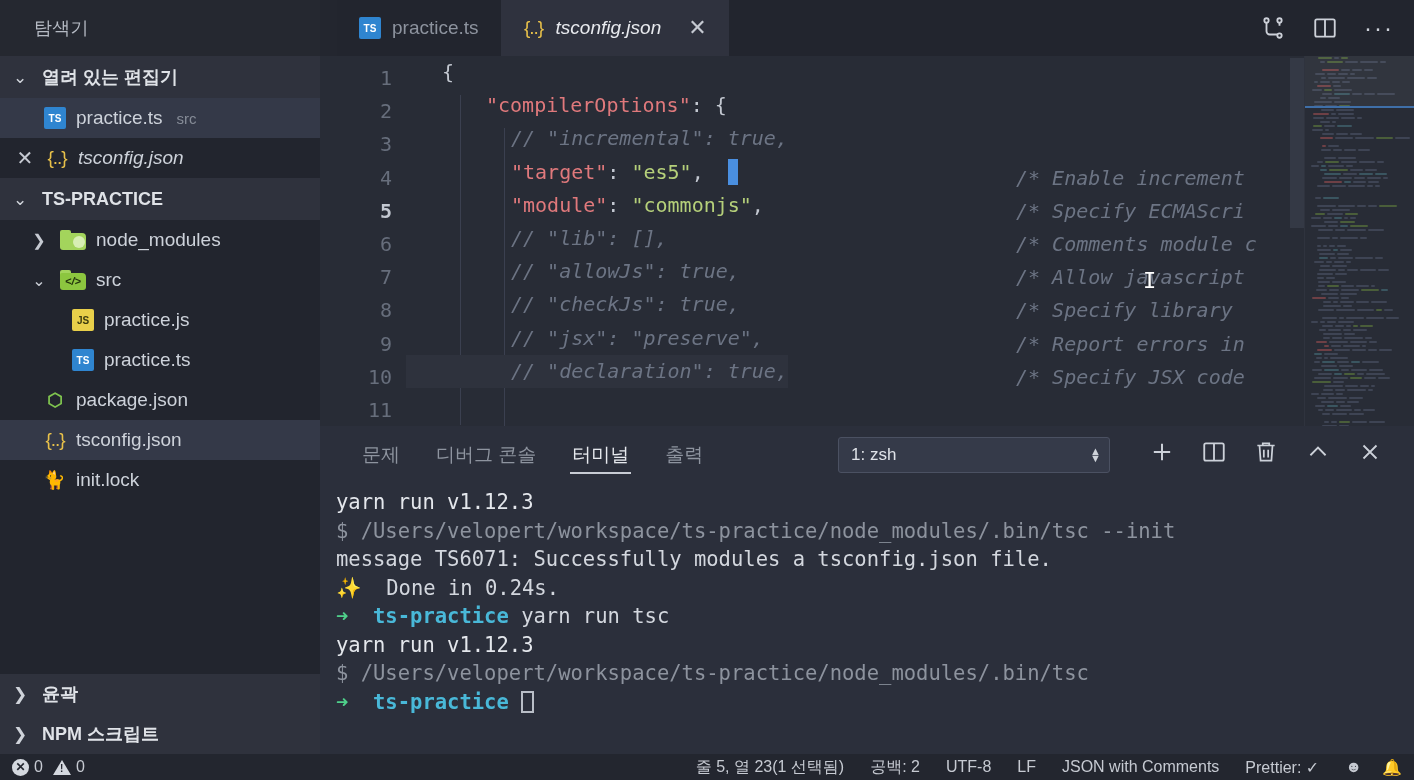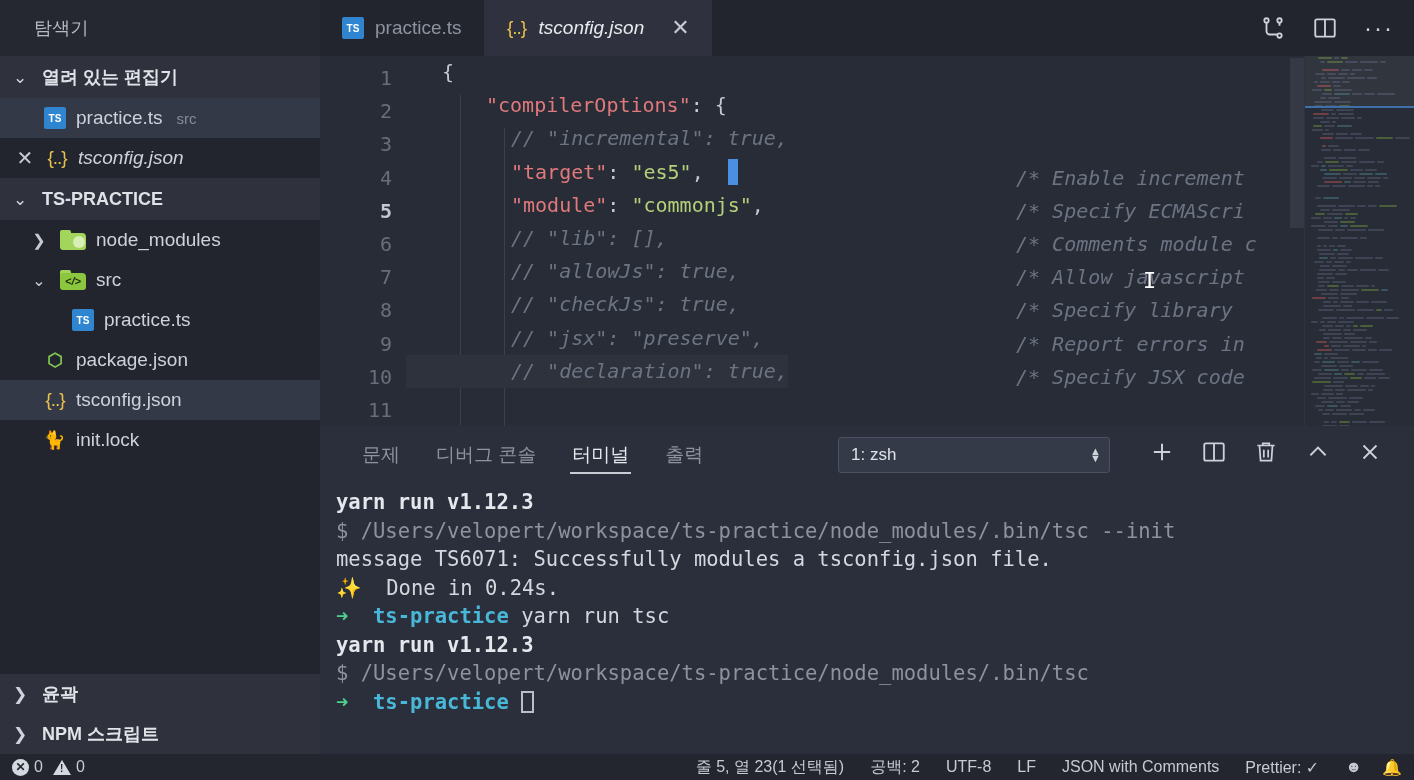--- a/index.html
+++ b/index.html
@@ -5,21 +5,21 @@
   * { box-sizing: border-box; margin: 0; padding: 0; }
   html, body {
     width: 1414px; height: 780px;
     background: #22252e;
     font-family: "Liberation Sans", sans-serif;
     overflow: hidden;
   }
   .app { position: relative; width: 1414px; height: 780px; display: flex; flex-direction: column; }
 
   
-  .toprow { height: 56px; display: flex; background: #23262f; flex: 0 0 56px; }
+  .toprow { height: 56px; display: flex; background: #23262f; flex: 0 0 56px; gap: 17px; }
 
   .sidebar-title {
     width: 320px; flex: 0 0 320px; background: #252830;
     display: flex; align-items: center; padding-left: 34px;
     color: #b6bbc4; font-size: 18px; letter-spacing: .3px;
   }
 
   .tabsbar { flex: 1; display: flex; align-items: stretch; background: #22252e; position: relative; }
   .tab {
     display: flex; align-items: center; gap: 11px;
@@ -125,21 +125,21 @@
   .term-select {
     width: 272px; height: 36px; background: #353a49; border: 1px solid #4b5162; border-radius: 3px;
     display: flex; align-items: center; padding: 0 8px 0 12px; color: #dfe2e8; font-size: 17px;
     margin-right: 26px;
   }
   .term-select .arrows { margin-left: auto; display: flex; flex-direction: column; line-height: 7px; font-size: 11px; color: #cfd3da;}
   .pa-ic { width: 52px; text-align: center; color: #ccd1d9; font-size: 26px; }
 
   .terminal { flex: 1; padding: 4px 0 0 16px; overflow: hidden; }
   .tline { font-family: "DejaVu Sans Mono", monospace; font-size: 20.5px; line-height: 28.5px; color: #d3d7de; white-space: pre; }
-  .t-bold { font-weight: bold; color: #e4e7ec; }
+  .t-bold { font-weight: normal; color: #e4e7ec; }
   .t-dim { color: #8d939e; }
   .t-green { color: #4fd18b; }
   .t-cyan { color: #49b8d8; font-weight: bold; }
   .t-yellow { color: #e8c14a; }
   .t-block { display:inline-block; width: 13px; height: 22px; border: 2px solid #b9bec7; vertical-align: -4px; }
 
   
   .statusbar {
     height: 26px; flex: 0 0 26px; background: #23262f; display: flex; align-items: center;
     color: #c6cad2; font-size: 16px; padding: 0 12px;
@@ -231,20 +231,24 @@
       <div class="srow" style="padding-left:28px">
         <span class="chev">⌄</span>
         <span class="folder-ic src">
             <i class="tabp"></i>
             <i class="body"></i>
             <i class="mark">&lt;/&gt;</i>
           </span>
         <span>src</span>
       </div>
 
+      <div class="srow" style="padding-left:72px">
+        <span class="ficon js">JS</span>
+        <span>practice.js</span>
+      </div>
 
       <div class="srow" style="padding-left:72px">
         <span class="ficon ts">TS</span>
         <span>practice.ts</span>
       </div>
 
       <div class="srow" style="padding-left:44px">
         <span class="ficon node">⬡</span>
         <span>package.json</span>
       </div>

